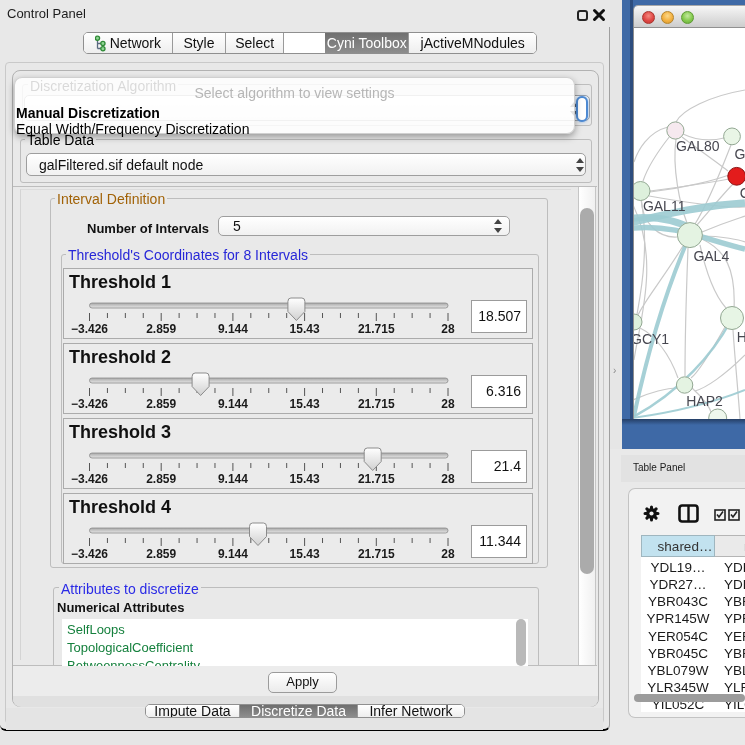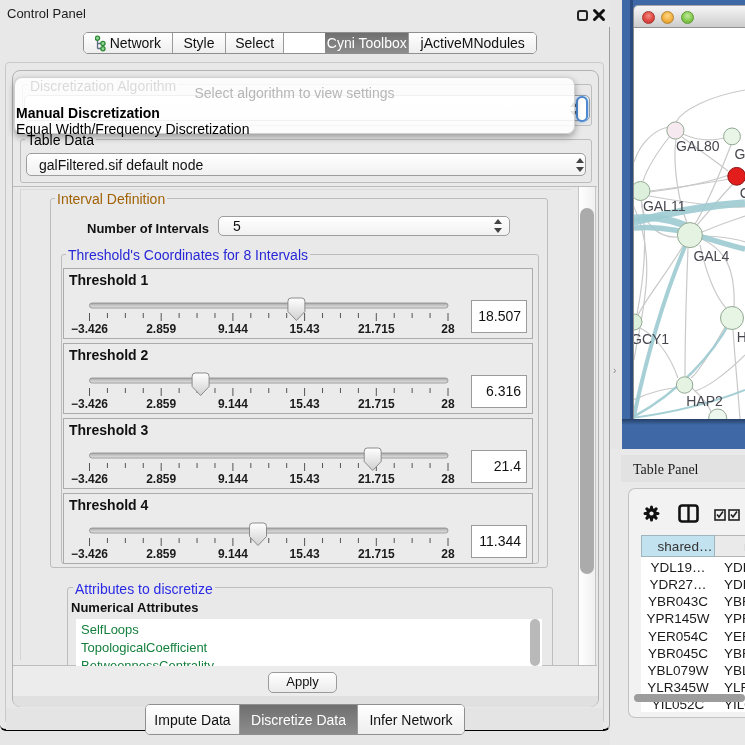--- a/index.html
+++ b/index.html
@@ -9,21 +9,21 @@
 .grouptitle { position:absolute; font-size:14px; background:#e9e9e9; padding:0 2px; z-index:2; }
 .groupbox { position:absolute; border:1px solid #bdbdbd; border-radius:3px; }
 .seg { display:flex; align-items:center; justify-content:center; font-size:14px; color:#111; background:linear-gradient(#ffffff,#eeeeee); border-right:1px solid #9a9a9a; }
 .seg.last { border-right:none; }
 .seg.sel { background:linear-gradient(#6f6f6f,#8d8d8d); color:#fff; }
 .combo { position:absolute; background:linear-gradient(#ffffff,#f1f1f1); border:1px solid #9e9e9e; border-radius:5px; font-size:14px; color:#111; display:flex; align-items:center; }
 .updown { position:absolute; width:8px; height:14px; z-index:1; }
 .updown:before { content:""; position:absolute; left:0; top:0; border-left:4px solid transparent; border-right:4px solid transparent; border-bottom:5px solid #444; }
 .updown:after { content:""; position:absolute; left:0; bottom:0; border-left:4px solid transparent; border-right:4px solid transparent; border-top:5px solid #444; }
 .tblock { position:absolute; left:63px; width:470px; height:71px; border:1px solid #ababab; background:#ebebeb; }
-.tlabel { position:absolute; left:5px; top:3px; font-size:14px; font-weight:bold; color:#111; }
+.tlabel { position:absolute; left:5px; top:3px; font-size:18px; font-weight:bold; color:#111; }
 .vbox { position:absolute; left:407px; top:31px; width:56px; height:33px; background:#fff; border:1px solid #9b9b9b; font-size:14px; color:#111; text-align:right; line-height:31px; padding-right:5px; }
 .slider { position:absolute; left:6px; top:26px; overflow:visible; }
 text { font-family:"Liberation Sans", sans-serif; }
 </style>
 </head>
 <body>
 
 <div class="abs" style="left:0; top:0; width:610px; height:731px; background:#e8e8e8; border-right:1px solid #9f9f9f; border-bottom:2px solid #000000; border-radius:0 0 6px 6px;">
 
   <div class="abs" style="left:0; top:0; width:610px; height:27px; background:#e8e8e8;"></div>
@@ -247,38 +247,38 @@
           <text x="162.9" y="38">9.144</text>
           <text x="234.60000000000002" y="38">15.43</text>
           <text x="306.3" y="38">21.715</text>
           <text x="378" y="38">28</text>
         </g>
       <path d="M182.5,3 L193.5,3 Q196.5,3 196.5,6.5 L196.5,16.5 L188.0,25.5 L179.5,16.5 L179.5,6.5 Q179.5,3 182.5,3 Z" fill="url(#th)" stroke="#8b8b8b"></path>
     </svg>
     <div class="vbox">11.344</div>
   </div>
 
-  <div class="abs" style="left:27px; top:187px; width:565px; height:479px; overflow:hidden;">
+  <div class="abs" style="left:13px; top:187px; width:565px; height:479px; overflow:hidden;">
     <div class="groupbox" style="left:40px; top:400px; width:486px; height:90px;"></div>
     <div class="grouptitle" style="left:46px; top:394px; color:#2a2ae6;">Attributes to discretize</div>
     <div class="abs" style="left:44px; top:413px; font-size:13px; font-weight:bold; color:#111;">Numerical Attributes</div>
     <div class="abs" style="left:49px; top:432px; width:466px; height:47px; background:#fff;">
       <div style="padding:2px 0 0 5px; font-size:13px; color:#15803d; line-height:18px;">SelfLoops<br>TopologicalCoefficient<br>BetweennessCentrality</div>
     </div>
     <div class="abs" style="left:503px; top:432px; width:10px; height:47px; background:#b9b9b9; border-radius:5px;"></div>
   </div>
 
   <div class="abs" style="left:13px; top:666px; width:585px; height:30px; background:#ececec;"></div>
   <div class="abs" style="left:268px; top:672px; width:69px; height:21px; background:linear-gradient(#ffffff,#ebebeb); border:1px solid #9b9b9b; border-radius:5px; font-size:13px; color:#111; text-align:center; line-height:18px;">Apply</div>
 
   <div class="abs" style="left:13px; top:696px; width:585px; height:11px; background:#e0e0e0; border-radius:0 0 8px 8px;"></div>
 
   <div class="abs" style="left:6px; top:708px; width:597px; height:22px; background:#e4e4e4;"></div>
 
-  <div class="abs" style="left:145px; top:704px; width:320px; height:31px; border:1px solid #8f8f8f; border-radius:5px; display:flex; overflow:hidden; background:#fff; z-index:3;">
+  <div class="abs" style="left:145px; top:704px; width:320px; height:14px; border:1px solid #8f8f8f; border-radius:5px; display:flex; overflow:hidden; background:#fff; z-index:3;">
     <div class="seg" style="width:94px;">Impute Data</div>
     <div class="seg sel" style="width:118px;">Discretize Data</div>
     <div class="seg last" style="width:106px;">Infer Network</div>
   </div>
 </div>
 
 <div class="abs" style="left:613px; top:365px; font-size:10px; color:#8a8a8a;">›</div>
 
 <div class="abs" style="left:622px; top:0; width:123px; height:449px; background:#3e69a6;"></div>
 <div class="abs" style="left:630px; top:0; width:3px; height:425px; background:#2d4d7e;"></div>
@@ -347,21 +347,21 @@
         <text x="631" y="344">GCY1</text>
         <text x="736.8" y="342">HA</text>
         <text x="686.2" y="406">HAP2</text>
       </g>
     </svg>
   </div>
 </div>
 
 <div class="abs" style="left:610px; top:449px; width:135px; height:296px; background:#e9e9e9;"></div>
 <div class="abs" style="left:621px; top:455px; width:124px; height:27px; background:#e2e2e2;"></div>
-<div class="abs" style="left:633px; top:462px; font-size:14px; color:#1a1a1a;font-family:Liberation Serif, serif;">Table Panel</div>
+<div class="abs" style="left:633px; top:462px; font-size:10px; color:#1a1a1a;">Table Panel</div>
 
 <div class="abs" style="left:628px; top:488px; width:120px; height:230px; background:#f2f2f2; border:1px solid #c3c3c3; border-radius:7px 0 0 7px; border-right:none;"></div>
 
 <svg class="abs" style="left:643px; top:505px;" width="17" height="17" viewBox="0 0 17 17">
   <g stroke="#111" stroke-width="3" stroke-linecap="round">
     <path d="M8.5 2 L8.5 15 M2 8.5 L15 8.5 M3.9 3.9 L13.1 13.1 M13.1 3.9 L3.9 13.1"></path>
   </g>
   <circle cx="8.5" cy="8.5" r="5.4" fill="#111"></circle>
   <circle cx="8.5" cy="8.5" r="2.1" fill="#f2f2f2"></circle>
 </svg>

